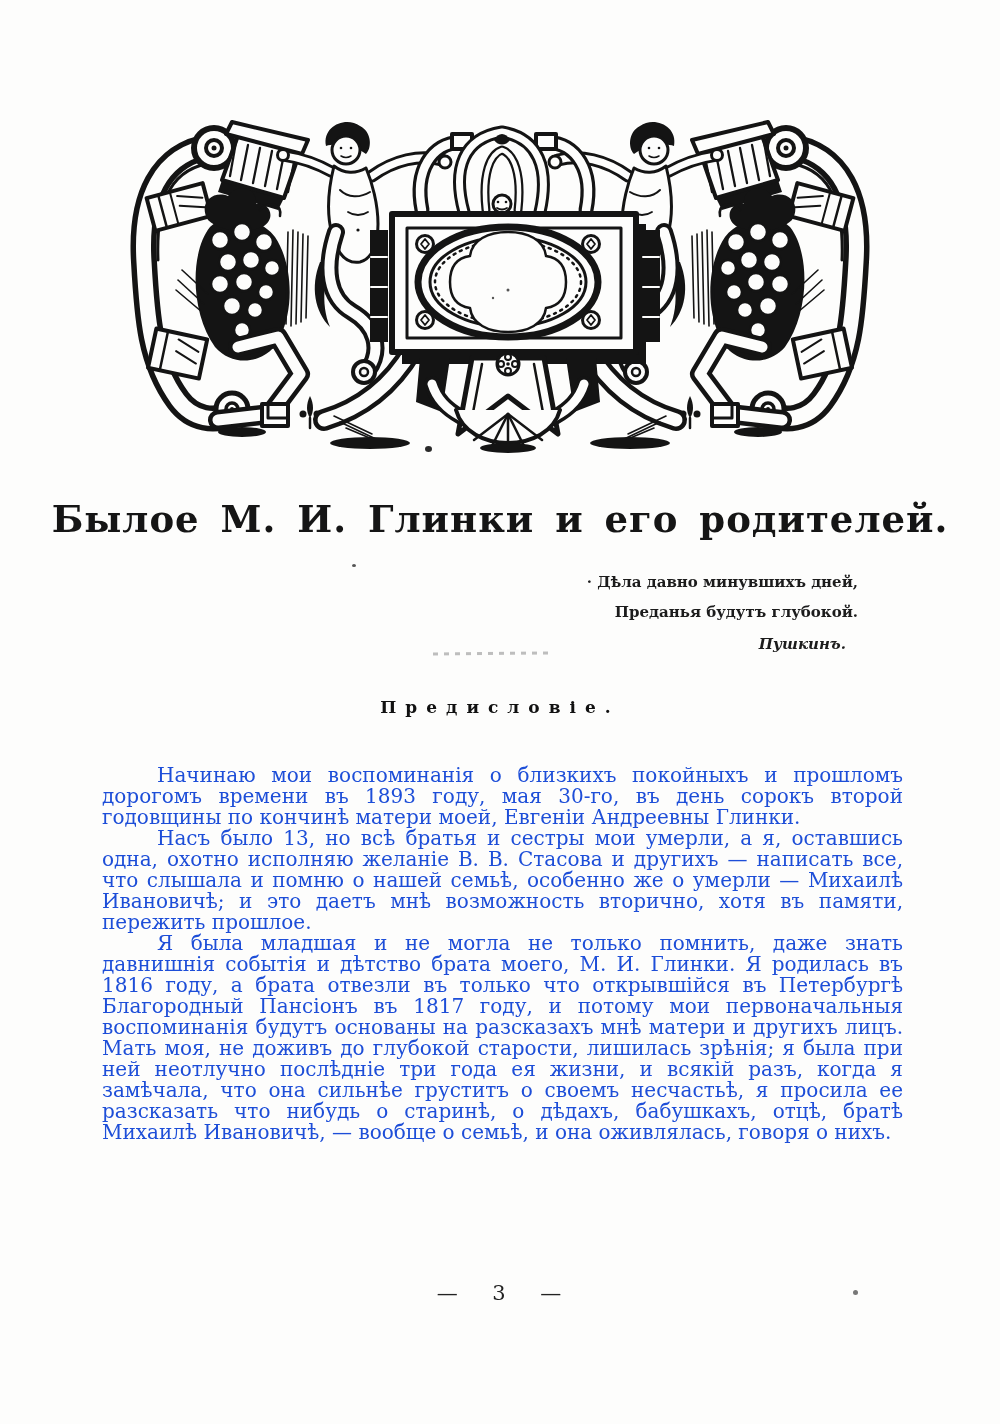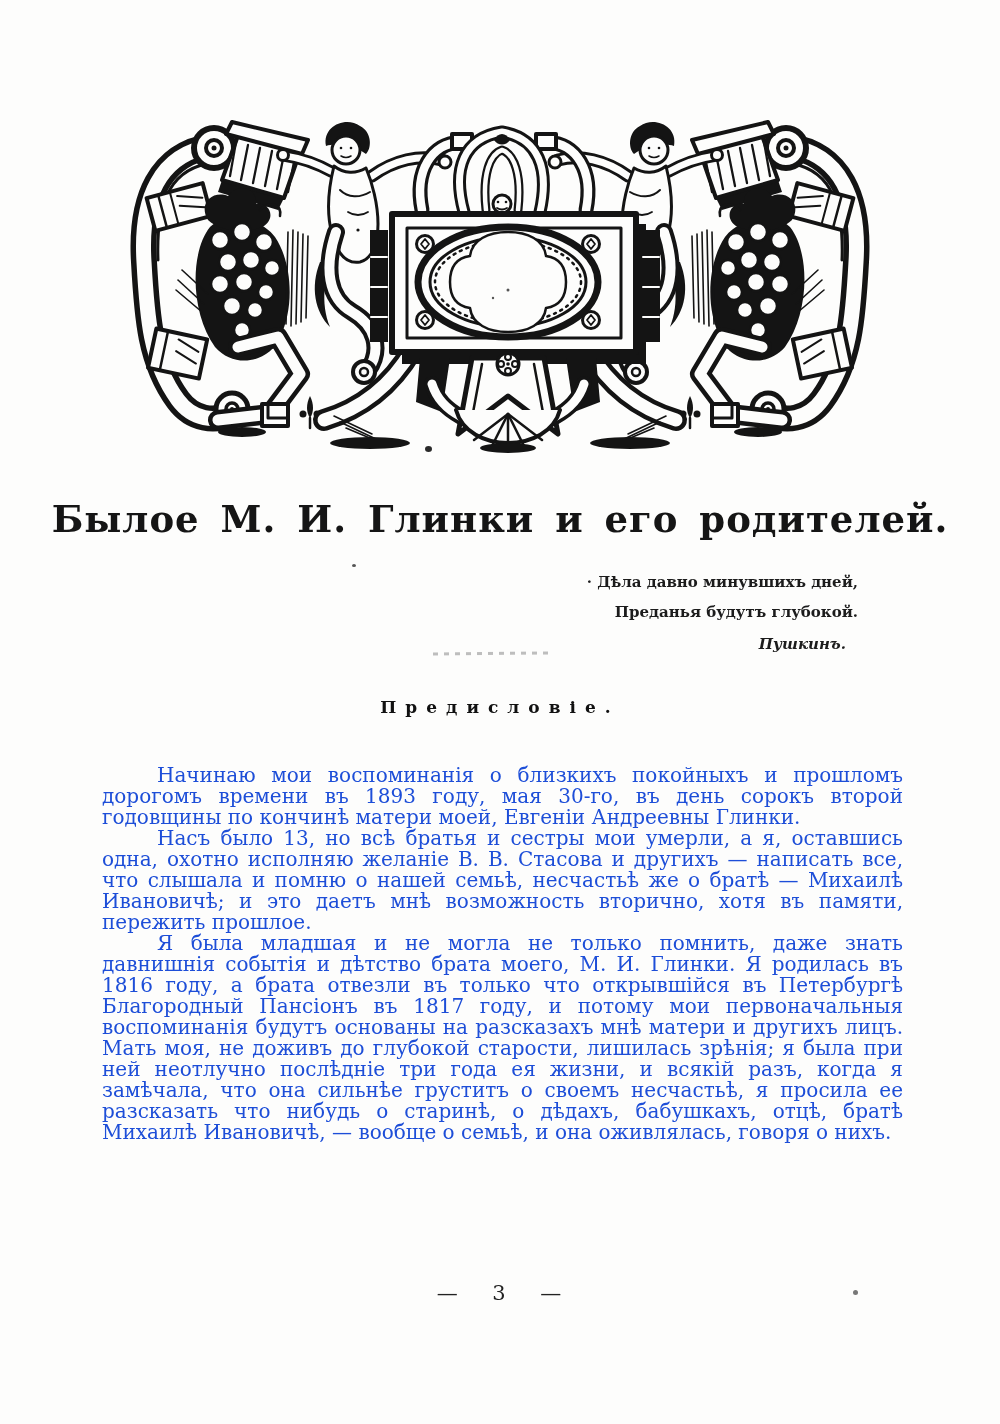--- a/index.html
+++ b/index.html
@@ -246,20 +246,20 @@
     <div class="attribution">Пушкинъ.</div>
   </div>
 
   <div class="speck s3"></div>
   <div class="separator"></div>
 
   <h2 class="heading">Предисловіе.</h2>
 
   <div class="body-text">
       <p>Начинаю мои воспоминанія о близкихъ покойныхъ и прошломъ дорогомъ времени въ 1893 году, мая 30-го, въ день сорокъ второй годовщины по кончинѣ матери моей, Евгеніи Андреевны Глинки.</p>
-      <p>Насъ было 13, но всѣ братья и сестры мои умерли, а я, оставшись одна, охотно исполняю желаніе В. В. Стасова и другихъ — написать все, что слышала и помню о нашей семьѣ, несчастьѣ же о братѣ — Михаилѣ Ивановичѣ; и это даетъ мнѣ возможность вторично, хотя въ памяти, пережить прошлое.</p>
+      <p>Насъ было 13, но всѣ братья и сестры мои умерли, а я, оставшись одна, охотно исполняю желаніе В. В. Стасова и другихъ — написать все, что слышала и помню о нашей семьѣ, особенно же о умерли — Михаилѣ Ивановичѣ; и это даетъ мнѣ возможность вторично, хотя въ памяти, пережить прошлое.</p>
       <p>Я была младшая и не могла не только помнить, даже знать давнишнія событія и дѣтство брата моего, М. И. Глинки. Я родилась въ 1816 году, а брата отвезли въ только что открывшійся въ Петербургѣ Благородный Пансіонъ въ 1817 году, и потому мои первоначальныя воспоминанія будутъ основаны на разсказахъ мнѣ матери и другихъ лицъ. Мать моя, не доживъ до глубокой старости, лишилась зрѣнія; я была при ней неотлучно послѣдніе три года ея жизни, и всякій разъ, когда я замѣчала, что она сильнѣе груститъ о своемъ несчастьѣ, я просила ее разсказать что нибудь о старинѣ, о дѣдахъ, бабушкахъ, отцѣ, братѣ Михаилѣ Ивановичѣ, — вообще о семьѣ, и она оживлялась, говоря о нихъ.</p>
     </div>
 
   <div class="footer">— 3 —</div>
   <div class="speck s2"></div>
 
 </div>
 
 </body></html>

